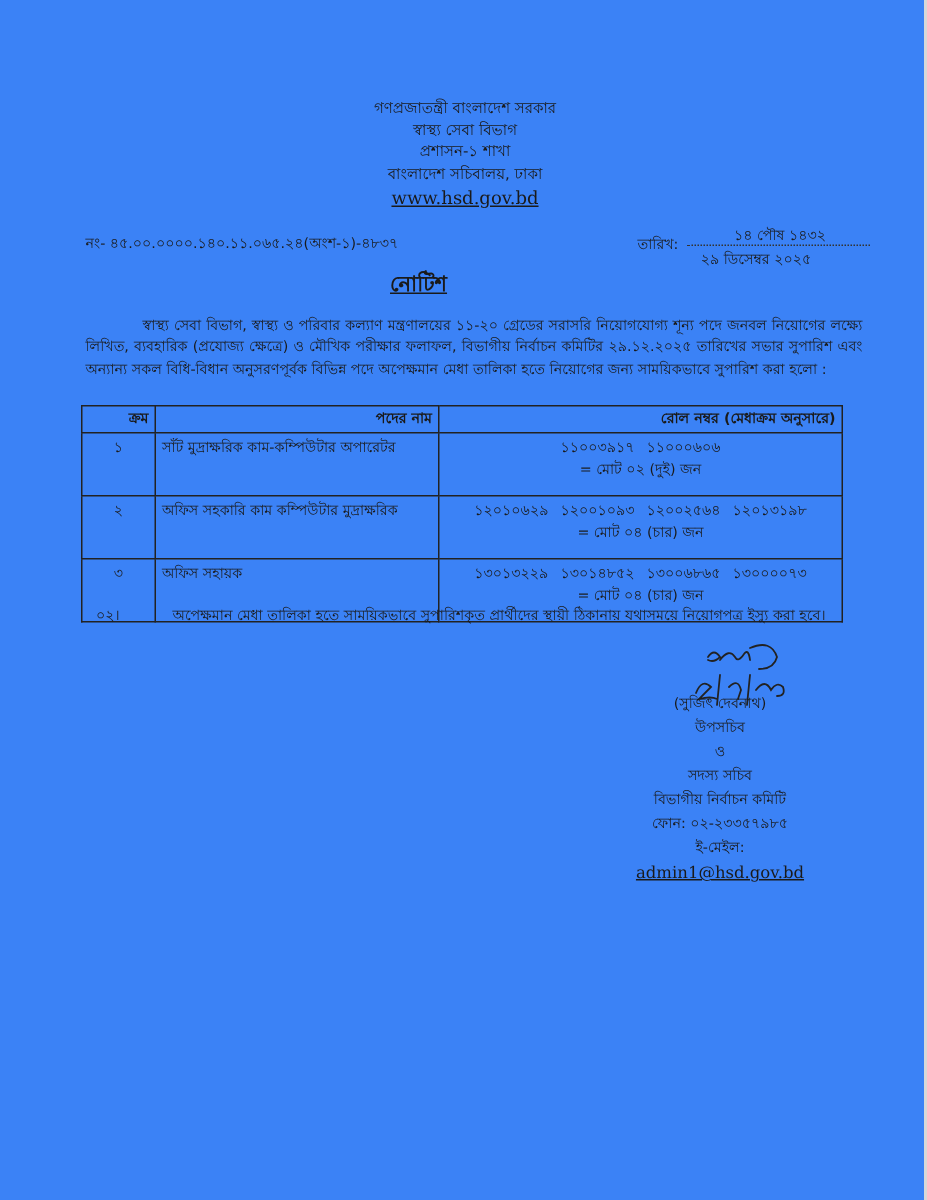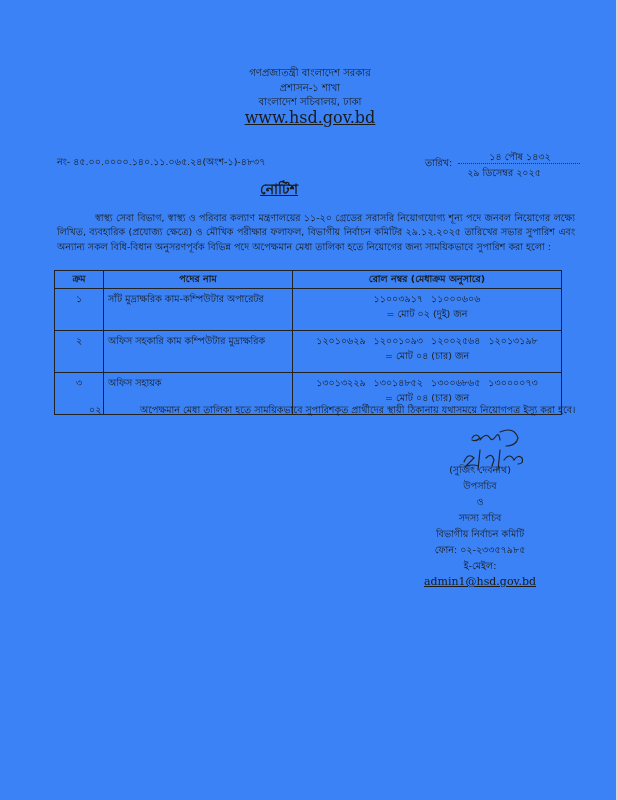--- a/index.html
+++ b/index.html
@@ -10,21 +10,21 @@
   }
   .page { position: absolute; left: 0; top: 0; width: 618px; height: 800px; background: #3b82f6; }
   .right-edge { position: absolute; right: 0; top: 0; width: 2px; height: 800px; background: #d8d8d8; }
   .header {
     position: absolute; left: 180px; top: 66px; width: 260px; text-align: center;
     font-size: 10px; line-height: 14.6px;
   }
   .header .line { display: block; white-space: nowrap; }
   .header .url {
     display: inline-block; font-family: "DejaVu Serif", "Liberation Serif", serif;
-    font-size: 16px; text-decoration: underline; margin-top: 1px;
+    font-size: 12px; text-decoration: underline; margin-top: 1px;
   }
   .memo {
     position: absolute; left: 57px; top: 155px; font-size: 9.5px; white-space: nowrap;
   }
   .date-block { position: absolute; left: 425px; top: 150px; width: 165px; }
   .date-label { position: absolute; left: 0; top: 6px; font-size: 9.5px; }
   .date-bn { position: absolute; left: 40px; top: 0; width: 110px; text-align: center; font-size: 9.5px; }
   .date-rule { position: absolute; left: 33px; top: 13px; width: 122px; border-top: 1px dotted #333; }
   .date-en { position: absolute; left: 24px; top: 16px; width: 110px; text-align: center; font-size: 9.5px; }
   .notice-title {
@@ -34,29 +34,29 @@
   .body-para {
     position: absolute; left: 57px; top: 211px; width: 518px;
     font-size: 9.5px; line-height: 14.4px; text-align: justify;
   }
   .body-para p { margin: 0; text-indent: 38px; text-align-last: left; }
   table.posts {
     position: absolute; left: 54px; top: 270px; width: 508px;
     border-collapse: collapse; font-size: 9.5px;
   }
   table.posts th, table.posts td { border: 1px solid #222; vertical-align: top; }
-  table.posts th { font-weight: bold; height: 15px; padding: 1px 4px; text-align: center; margin-top: 16px; }
+  table.posts th { font-weight: bold; height: 15px; padding: 1px 4px; text-align: right; margin-top: 16px; }
   table.posts td { padding: 2px 4px; height: 37px; line-height: 15px; }
   .c-sl { width: 40px; text-align: center; }
   .c-name { width: 180px; }
   .c-roll { text-align: center; }
   .roll-numbers { display: block; word-spacing: 5px; }
   .roll-total { display: block; }
   .para2 { position: absolute; left: 64px; top: 403px; font-size: 9.5px; white-space: nowrap; }
-  .para2 .num { display: inline-block; width: 48px; margin-left: 25px; }
+  .para2 .num { display: inline-block; width: 48px; }
   .signature {
     position: absolute; left: 450px; top: 428px; width: 80px; height: 52px;
   }
   .sig-block {
     position: absolute; left: 380px; top: 462px; width: 200px; text-align: center;
     font-size: 9.5px; line-height: 16px;
   }
   .sig-block span { display: block; white-space: nowrap; }
   .email-line { white-space: nowrap; }
   .email-line .email {
@@ -64,20 +64,21 @@
   }
 </style>
 </head>
 <body>
 
 <div class="page">
   <div class="right-edge"></div>
 
   <div class="header">
     <span class="line">গণপ্রজাতন্ত্রী বাংলাদেশ সরকার</span>
+    <span class="line">স্বাস্থ্য সেবা বিভাগ</span>
     <span class="line">প্রশাসন-১ শাখা</span>
     <span class="line">বাংলাদেশ সচিবালয়, ঢাকা</span>
     <span class="url">www.hsd.gov.bd</span>
   </div>
 
   <div class="memo">নং- ৪৫.০০.০০০০.১৪০.১১.০৬৫.২৪(অংশ-১)-৪৮৩৭</div>
 
   <div class="date-block">
     <span class="date-label">তারিখ:</span>
     <span class="date-bn">১৪ পৌষ ১৪৩২</span>

